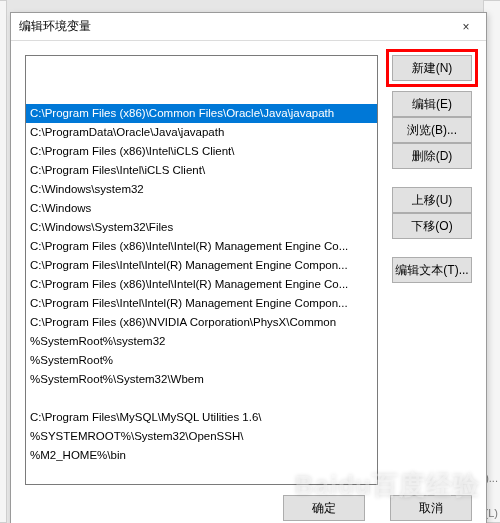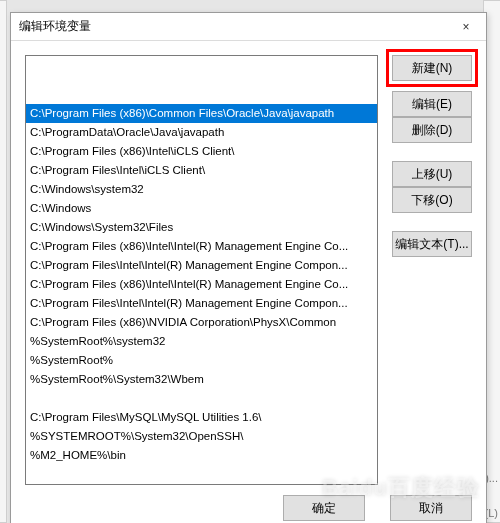--- a/index.html
+++ b/index.html
@@ -111,21 +111,21 @@
     justify-content: flex-end;
     gap: 25px;
     padding-top: 10px;
   }
   .bottom-row .btn { width: 80px; }
   .watermark {
     position: absolute;
     right: 20px;
     bottom: 20px;
     color: rgba(255,255,255,0.35);
-    font-size: 22px;
+    font-size: 26px;
     font-weight: bold;
     letter-spacing: 1px;
     text-shadow: 0 0 4px rgba(0,0,0,0.15);
     pointer-events: none;
   }
   .bg-bits {
     position: absolute;
     right: 2px;
     bottom: 2px;
     font-size: 11px;
@@ -177,20 +177,21 @@
             <div class="list-item">%SYSTEMROOT%\System32\OpenSSH\</div>
             <div class="list-item">%M2_HOME%\bin</div>
           </div>
       </div>
 
       <div class="side-buttons">
         <div class="highlight-new">
           <div class="btn">新建(N)</div>
         </div>
         <div class="btn">编辑(E)</div>
+        <div class="btn">浏览(B)...</div>
         <div class="btn">删除(D)</div>
         <div class="spacer"></div>
         <div class="btn">上移(U)</div>
         <div class="btn">下移(O)</div>
         <div class="spacer"></div>
         <div class="btn">编辑文本(T)...</div>
       </div>
 
     </div>
 

